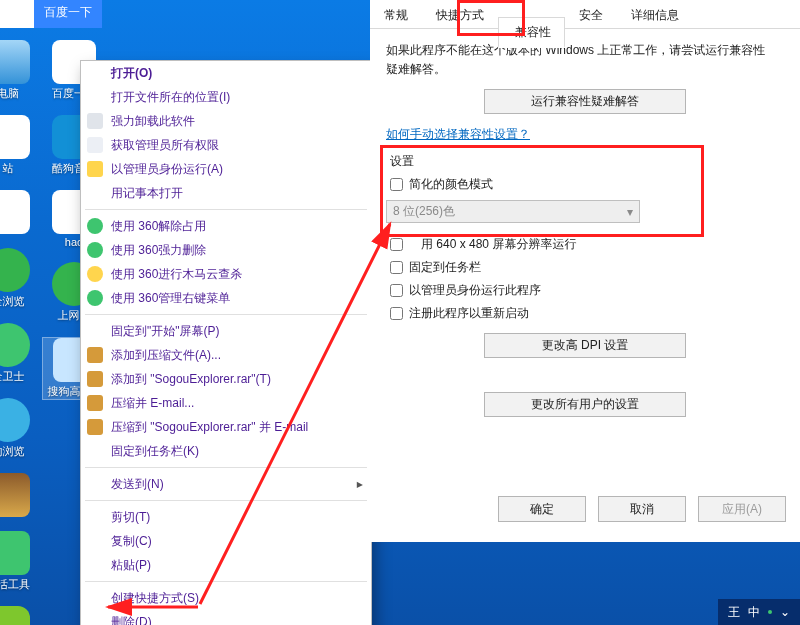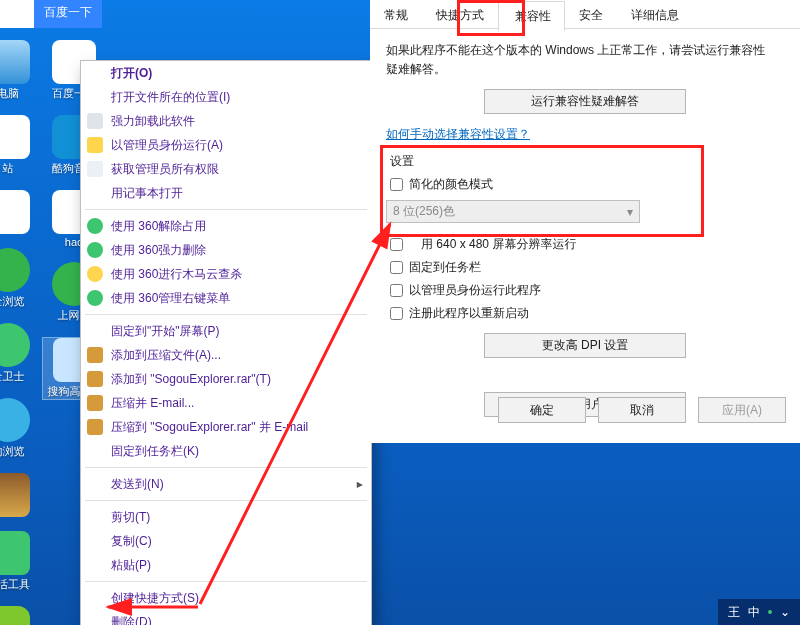--- a/index.html
+++ b/index.html
@@ -38,26 +38,26 @@
       display:flex;align-items:center;justify-content:center;font-size:10px;color:#fff;}
   .bold{font-weight:600;}
   .arrow::after{content:"▶";position:absolute;right:8px;font-size:8px;color:#555;}
   .ic.del{background:#e0e4ea;color:#666;}
   .ic.shield{background:#ffd54d;color:#765900;}
   .ic.key{background:#eceff5;color:#666;}
   .ic.rar{background:#d59a3a;}
   .ic.g360{background:#3ec56f;border-radius:50%;}
   .ic.y360{background:#ffd54d;border-radius:50%;}
   
-  .dlg{position:absolute;left:370px;top:0;width:430px;height:443px;background:#fff;}
+  .dlg{position:absolute;left:370px;top:0;width:430px;height:542px;background:#fff;}
   .tabs{display:flex;border-bottom:1px solid #d9d9d9;height:28px;}
   .tab{padding:6px 13px 0 13px;height:22px;font-size:12px;color:#222;
        border:1px solid transparent;border-bottom:none;position:relative;top:0;}
   .tab.active{border-color:#d9d9d9;background:#fff;border-bottom:2px solid #fff;
-              top:1px;padding-left:16px;}
+              top:17px;padding-left:16px;}
   .body{padding:12px 16px 12px 16px;}
   .note{font-size:12px;color:#222;line-height:1.6;max-width:380px;}
   .wbtn{display:block;margin:10px auto;width:200px;height:23px;line-height:23px;
         text-align:center;background:#f2f2f2;border:1px solid #b5b5b5;font-size:12px;}
   .lnk{color:#0067c0;font-size:12px;margin:2px 8px 10px 0;display:inline-block;
        text-decoration:underline;}
   .grp{border:1px solid #d9d9d9;padding:10px 12px 12px 12px;margin:8px 0 12px 0;
        position:relative;}
   .grp>.lg{position:absolute;top:-8px;left:8px;background:#fff;padding:0 4px;
            font-size:12px;}
@@ -157,26 +157,26 @@
       <span>打开(O)</span>
     </div>
     <div class="mrow">
       <span>打开文件所在的位置(I)</span>
     </div>
     <div class="mrow">
       <span class="ic del"></span>
       <span>强力卸载此软件</span>
     </div>
     <div class="mrow">
+      <span class="ic key"></span>
+      <span>获取管理员所有权限</span>
+    </div>
+    <div class="mrow">
       <span class="ic shield"></span>
       <span>以管理员身份运行(A)</span>
-    </div>
-    <div class="mrow">
-      <span class="ic key"></span>
-      <span>获取管理员所有权限</span>
     </div>
     <div class="mrow">
       <span>用记事本打开</span>
     </div>
     <div class="sep"></div>
     <div class="mrow">
       <span class="ic g360"></span>
       <span>使用 360解除占用</span>
     </div>
     <div class="mrow">

